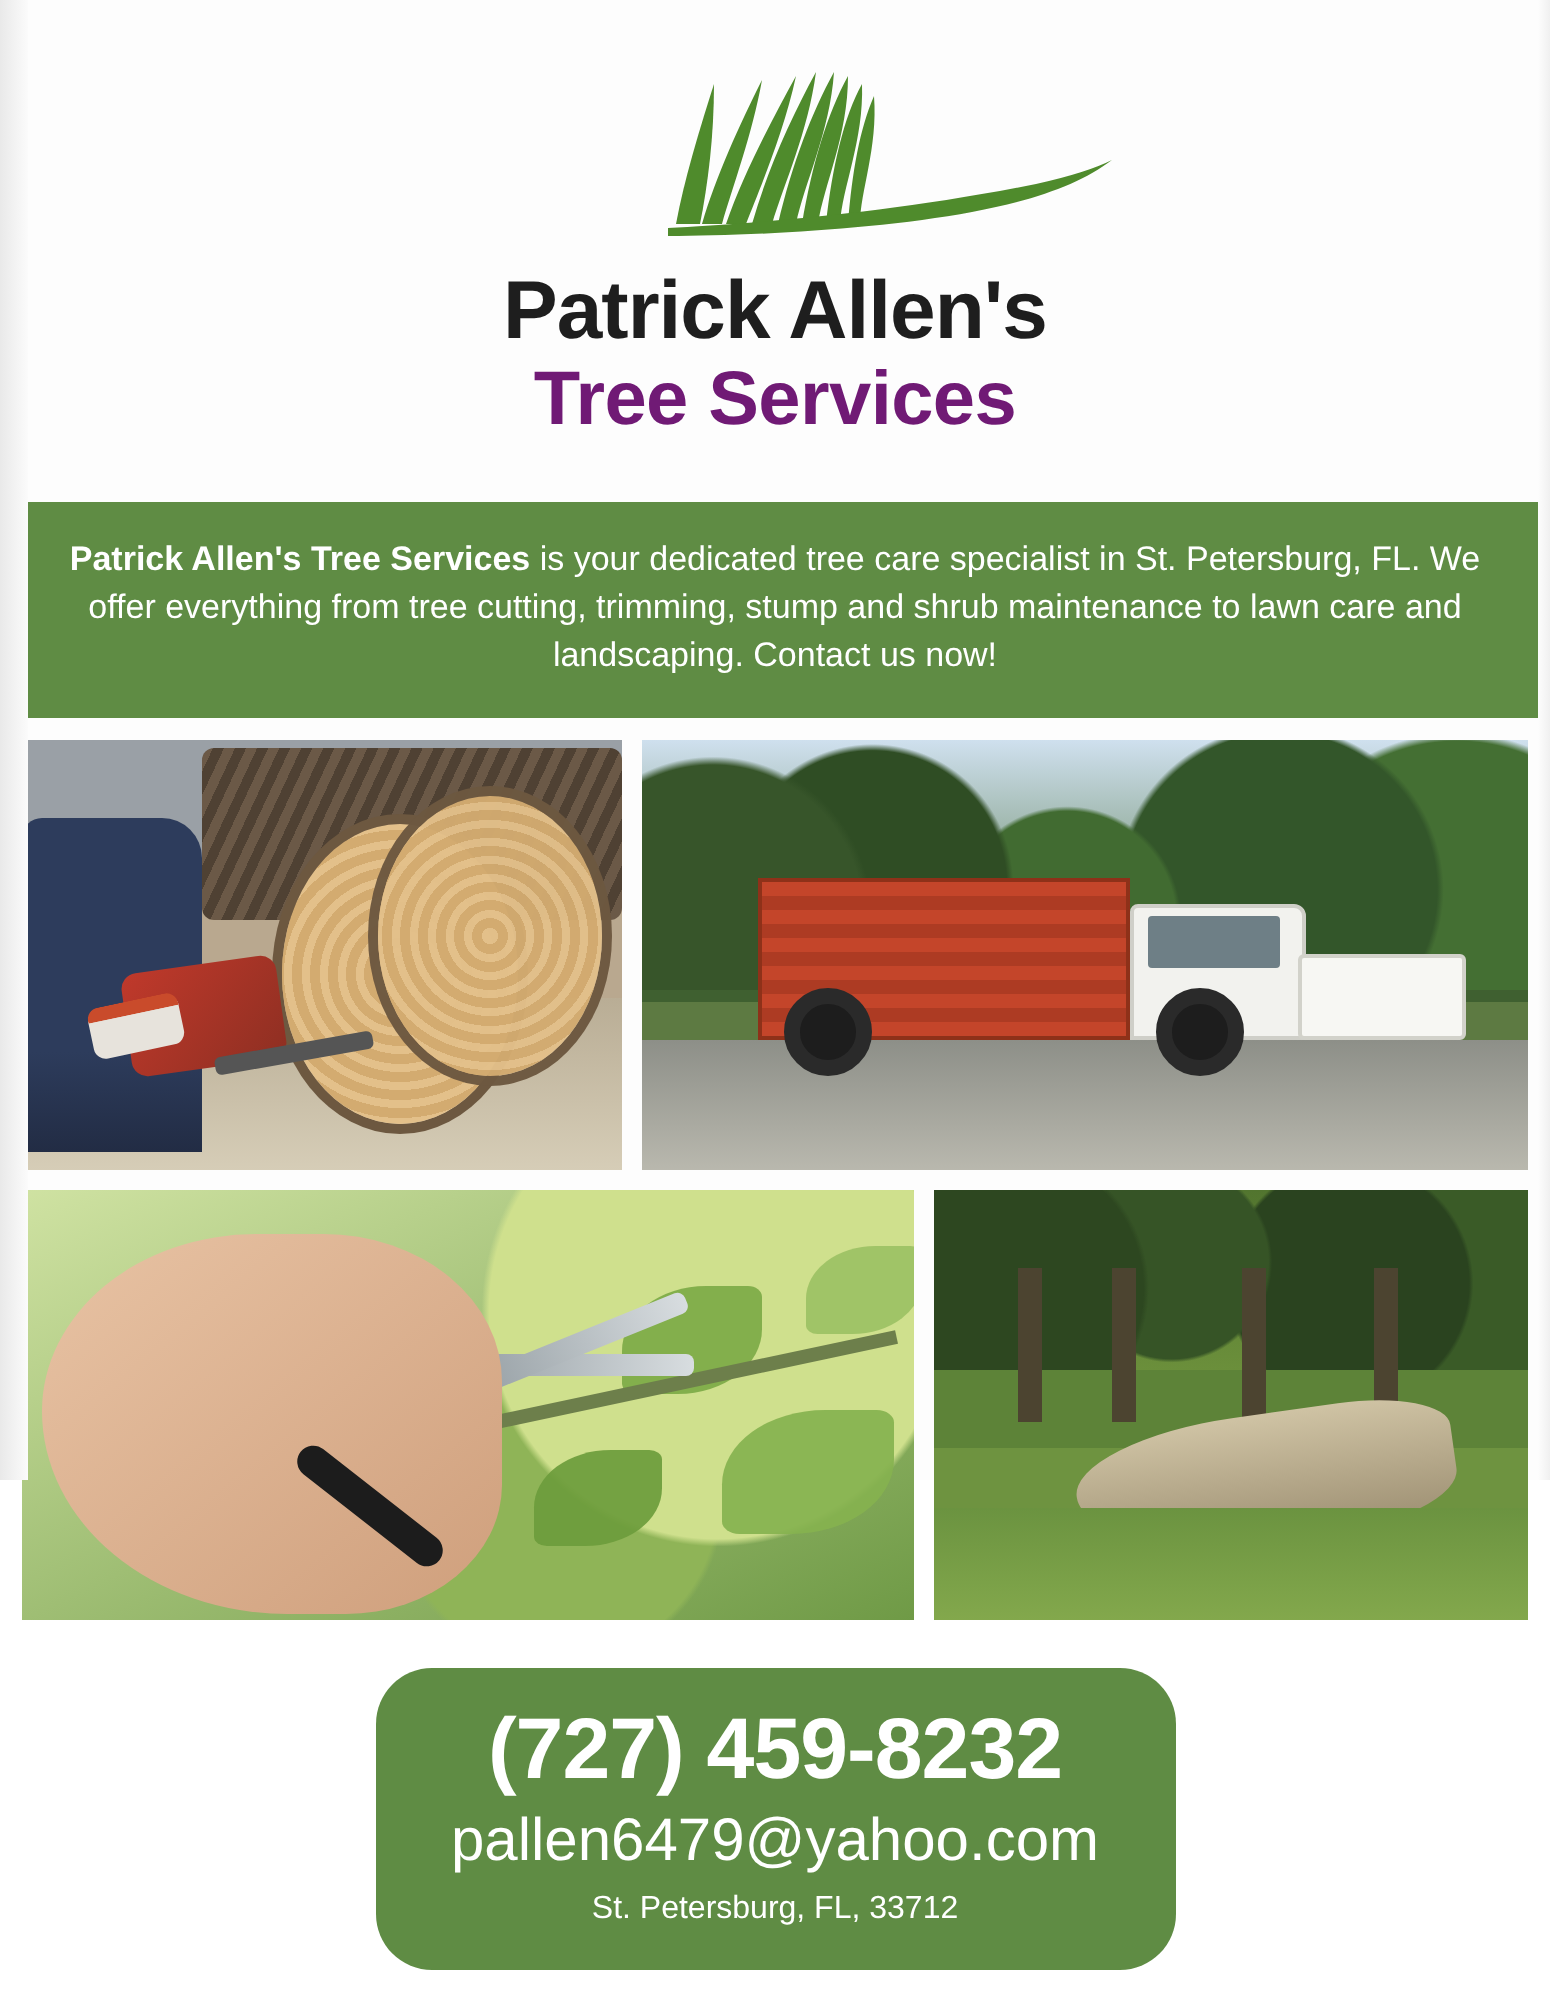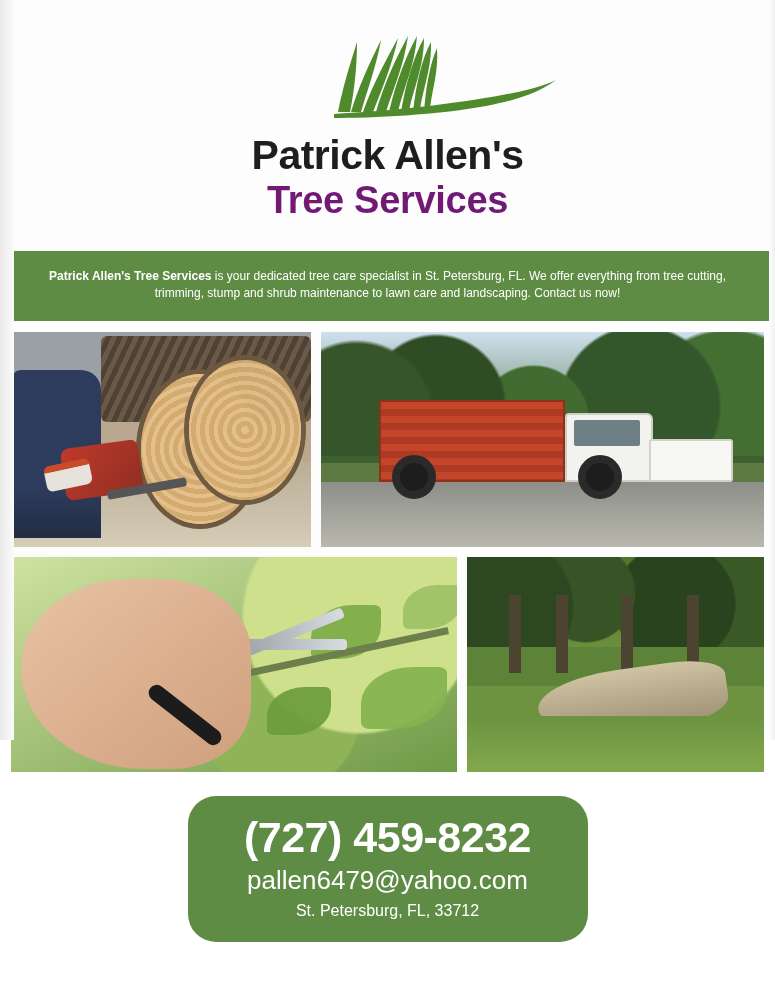--- a/index.html
+++ b/index.html
@@ -53,21 +53,21 @@
     line-height: 1.25;
   }
 
   
   .intro-band {
     margin-top: 26px;
     background: #5f8c44;
     color: #ffffff;
     padding: 17px 28px 19px;
     text-align: center;
-    font-size: 12px;
+    font-size: 17px;
     line-height: 1.42;
   }
   .intro-band b { font-weight: bold; }
 
   
   .gallery {
     padding: 11px 11px 0 11px;
   }
   .row {
     display: flex;
@@ -289,21 +289,21 @@
     text-align: center;
     color: #ffffff;
   }
   .phone {
     font-size: 43px;
     font-weight: bold;
     letter-spacing: -0.5px;
     line-height: 1.1;
   }
   .email {
-    font-size: 26px;
+    font-size: 30px;
     line-height: 1.35;
     margin-top: 2px;
   }
   .addr {
     font-size: 16px;
     line-height: 1.35;
     margin-top: 2px;
   }
 </style>
 </head>

